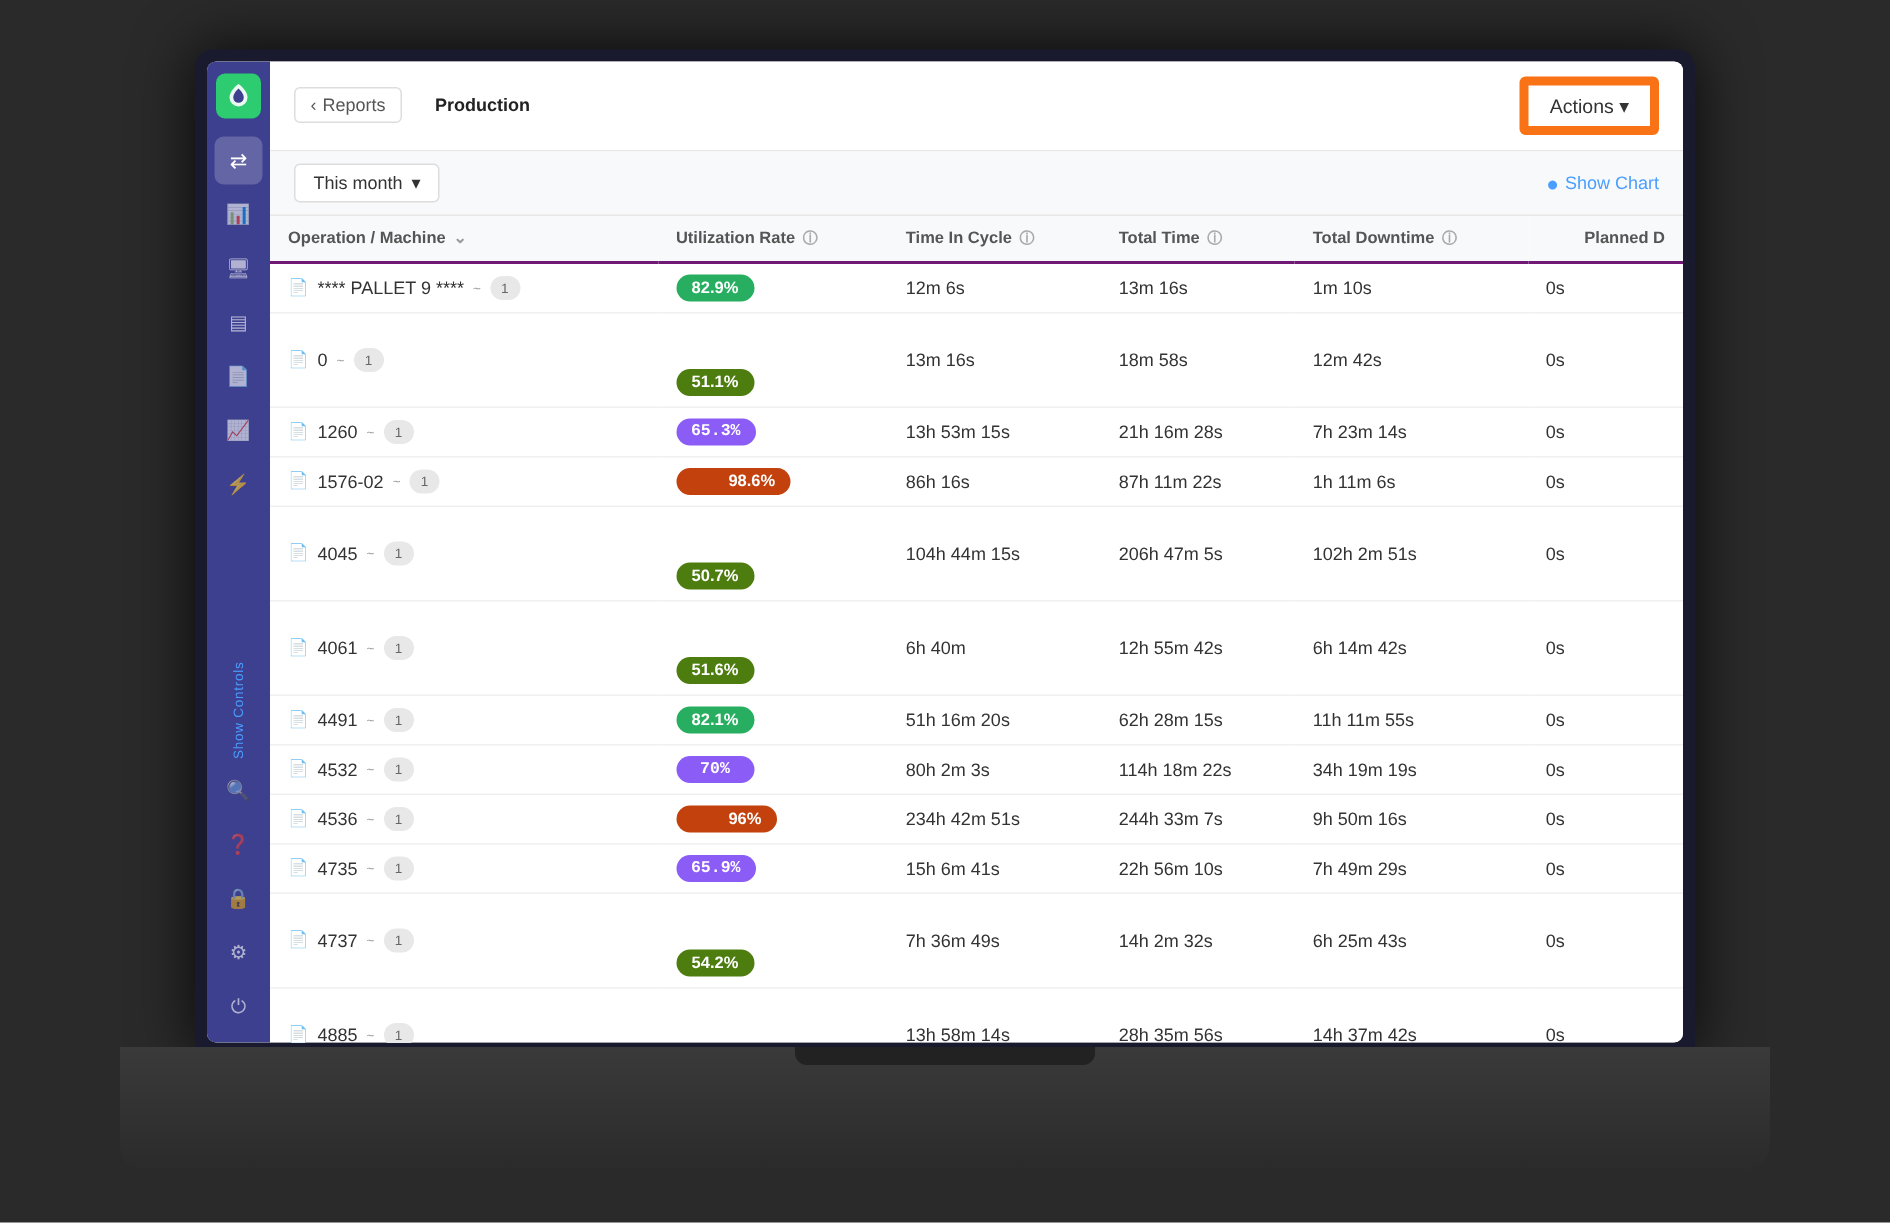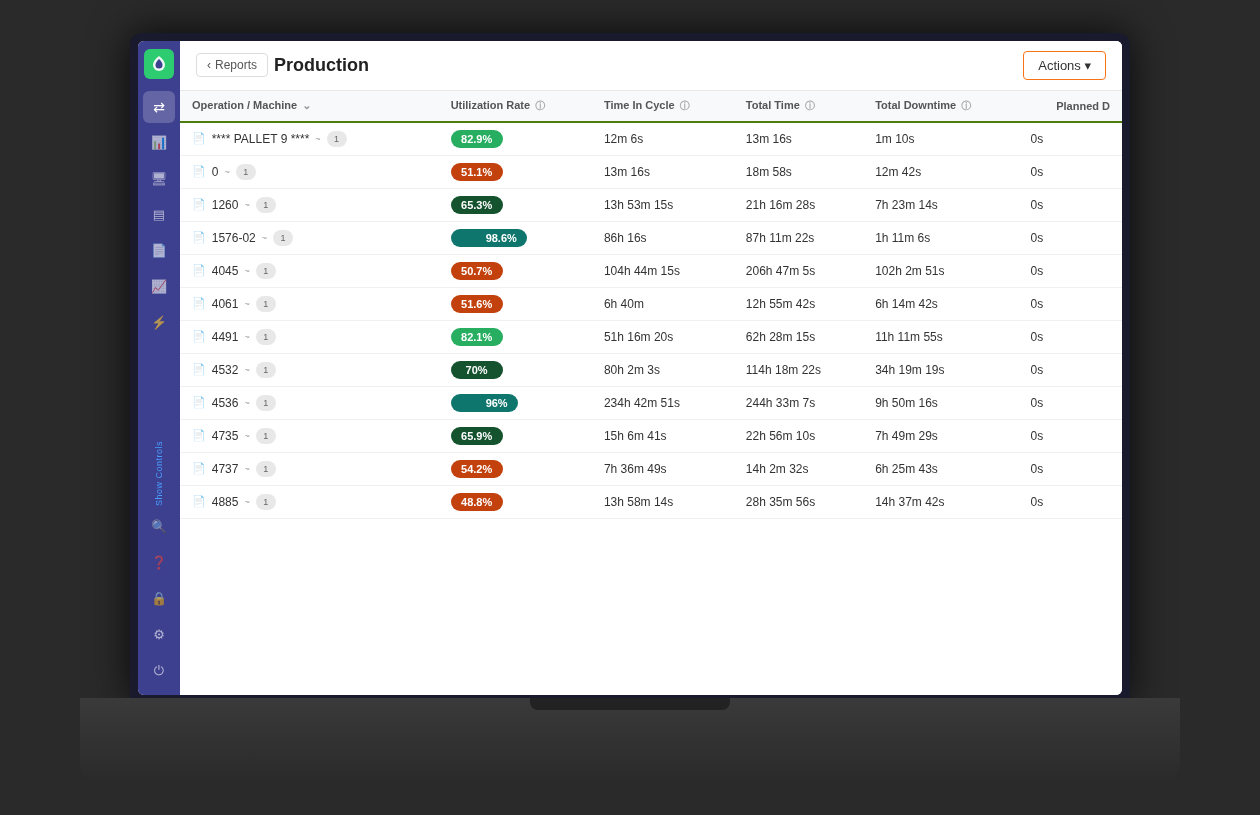--- a/index.html
+++ b/index.html
@@ -172,29 +172,29 @@
       color: #555;
       font-size: 12px;
       cursor: pointer;
       border: 1px solid #ddd;
       padding: 4px 10px;
       border-radius: 4px;
       background: white;
     }
 
     .page-title {
-      font-size: 18px;
+      font-size: 12px;
       font-weight: 600;
       color: #222;
-      margin-left: 0;
+      margin-left: 16px;
     }
 
     .actions-btn {
       background: white;
-      border: 1px solid #f97316;
+      border: 6px solid #f97316;
       padding: 6px 14px;
       border-radius: 4px;
       font-size: 13px;
       cursor: pointer;
       display: flex;
       align-items: center;
       gap: 4px;
       color: #333;
     }
 
@@ -235,21 +235,21 @@
     }
 
     table {
       width: 100%;
       border-collapse: collapse;
       font-size: 12px;
     }
 
     thead tr {
       background: #f8f9fa;
-      border-bottom: 2px solid #4d7c0f;
+      border-bottom: 2px solid #701a75;
       margin-left: 32px;
     }
 
     th {
       padding: 8px 12px;
       text-align: left;
       font-weight: 600;
       color: #555;
       font-size: 11px;
       white-space: nowrap;
@@ -306,23 +306,23 @@
       justify-content: center;
       padding: 3px 10px;
       border-radius: 12px;
       font-size: 11px;
       font-weight: 600;
       color: white;
       min-width: 52px;
     }
 
     .util-green { background: #27ae60; }
-    .util-red { background: #c2410c; }
-    .util-orange { background: #14532d; }
-    .util-light-green { background: #0f766e; padding-left: 35px; }
+    .util-red { background: #4d7c0f; margin-top: 30px; }
+    .util-orange { background: #8b5cf6; font-family: Liberation Mono, monospace; }
+    .util-light-green { background: #c2410c; padding-left: 35px; }
 
     .col-operation { min-width: 200px; }
     .col-utilization { min-width: 110px; }
     .col-time-cycle { min-width: 100px; }
     .col-total-time { min-width: 100px; }
     .col-downtime { min-width: 110px; }
     .col-planned { min-width: 80px; text-align: right; }
 
     .info-icon {
       color: #aaa;
@@ -401,20 +401,30 @@
                 <span>‹</span>
                 <span>Reports</span>
               </button>
               <span class="page-title">Production</span>
             </div>
             <button class="actions-btn">
               <span>Actions ▾</span>
             </button>
           </div>
 
+          <div class="filter-bar">
+            <div class="month-select">
+              <span>This month</span>
+              <span>▾</span>
+            </div>
+            <div class="show-chart-btn">
+              <span style="color:#4a9eff; font-size:14px;">●</span>
+              <span>Show Chart</span>
+            </div>
+          </div>
 
           <div class="table-container">
             <table>
               <thead>
                 <tr>
                   <th class="col-operation">
                     <span>Operation / Machine</span>
                     <span class="sort-icon">⌄</span>
                   </th>
                   <th class="col-utilization">

